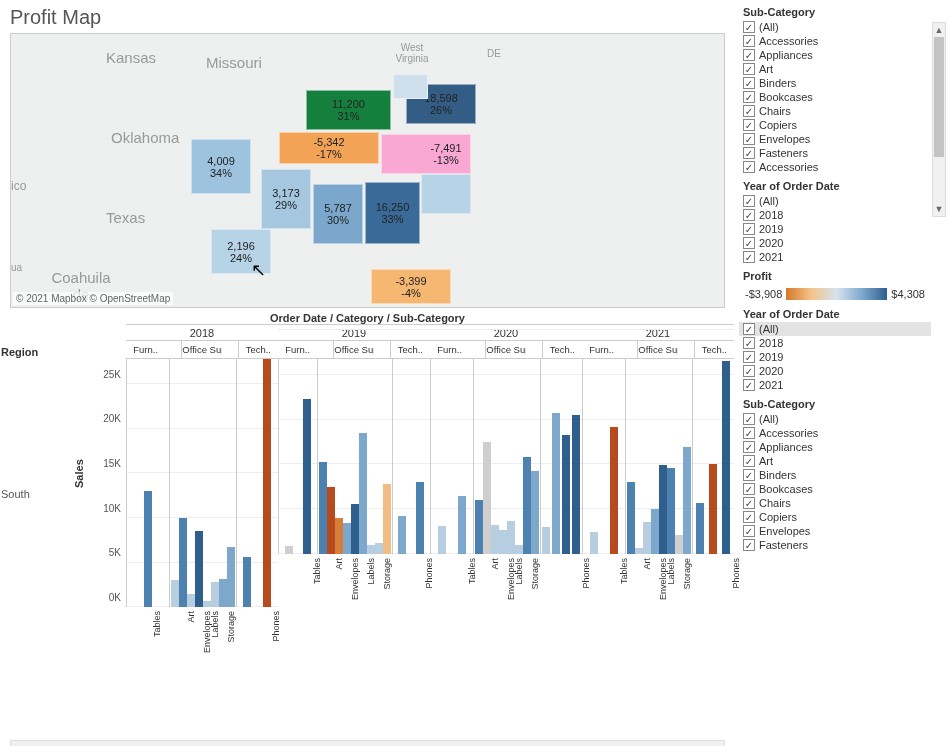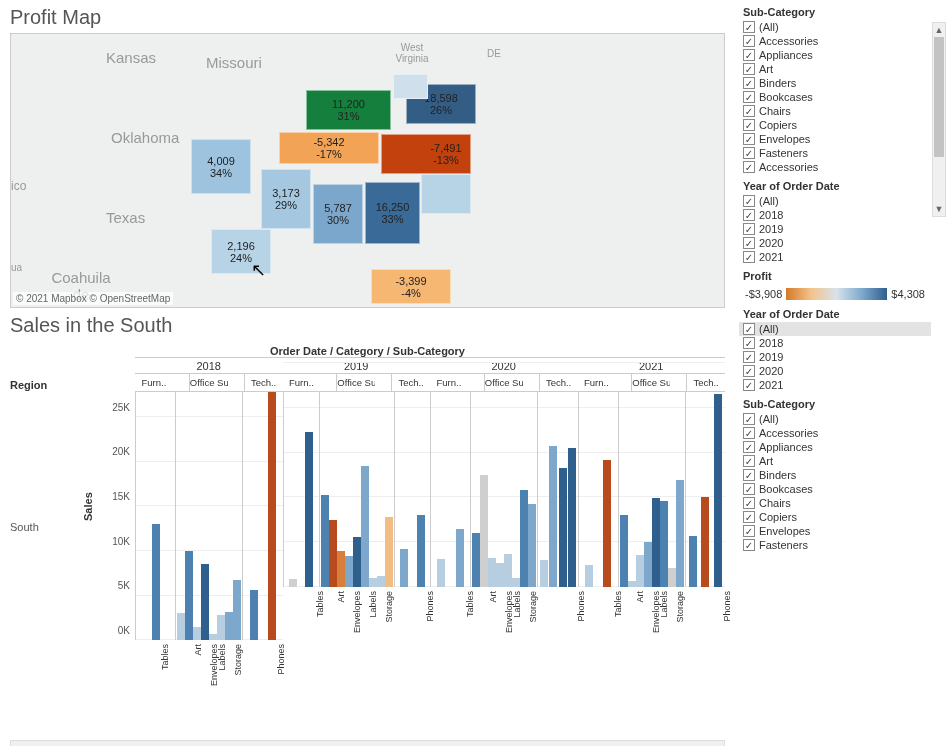--- a/index.html
+++ b/index.html
@@ -72,21 +72,21 @@
   }
   .cursor {
     position:absolute;
     font-size:18px;
     color:#000;
     pointer-events:none;
   }
   
   .chart-wrap {
     position: relative;
-    margin: 0 10px;
+    margin: 0 1px;
     height: 370px;
   }
   .chart-header-line {
     text-align: center;
     font-size: 11px;
     font-weight: 600;
     padding: 4px 0 2px 0;
   }
   .row-header {
     position:absolute;
@@ -307,21 +307,21 @@
           <span>31%</span>
         </div>
         <div class="state" style="left: 395px; top: 50px; width: 70px; height: 40px; background: rgb(51, 93, 133);">
           <span>18,598</span>
           <span>26%</span>
         </div>
         <div class="state" style="left: 268px; top: 98px; width: 100px; height: 32px; background: rgb(242, 163, 85);">
           <span>-5,342</span>
           <span>-17%</span>
         </div>
-        <div class="state" style="left: 370px; top: 100px; width: 90px; height: 40px; background: #c2410c; padding-left: 40px;">
+        <div class="state" style="left: 370px; top: 100px; width: 90px; height: 40px; background: #f9a8d4; padding-left: 40px;">
           <span>-7,491</span>
           <span>-13%</span>
         </div>
         <div class="state" style="left: 250px; top: 135px; width: 50px; height: 60px; background: rgb(165, 200, 224);">
           <span>3,173</span>
           <span>29%</span>
         </div>
         <div class="state" style="left: 302px; top: 150px; width: 50px; height: 60px; background: rgb(122, 167, 203);">
           <span>5,787</span>
           <span>30%</span>
@@ -339,21 +339,20 @@
         <div class="state" style="left: 360px; top: 235px; width: 80px; height: 35px; background: rgb(245, 183, 113);">
           <span>-3,399</span>
           <span>-4%</span>
         </div>
       </div>
 
     <div class="cursor" style="left:240px; top:225px">↖</div>
     <div class="attribution">© 2021 Mapbox © OpenStreetMap</div>
   </div>
 
-  <div class="title">Sales in the South</div>
 
   <div class="chart-wrap">
     <div class="chart-header-line">Order Date / Category / Sub-Category</div>
     <div class="row-header">Region</div>
     <div class="region-label">South</div>
     <div class="ylabel">Sales</div>
 
     <div class="yaxis" id="yaxis">
         <div class="ytick" style="bottom: 0px;">0K</div>
         <div class="ytick" style="bottom: 44.6429px;">5K</div>

